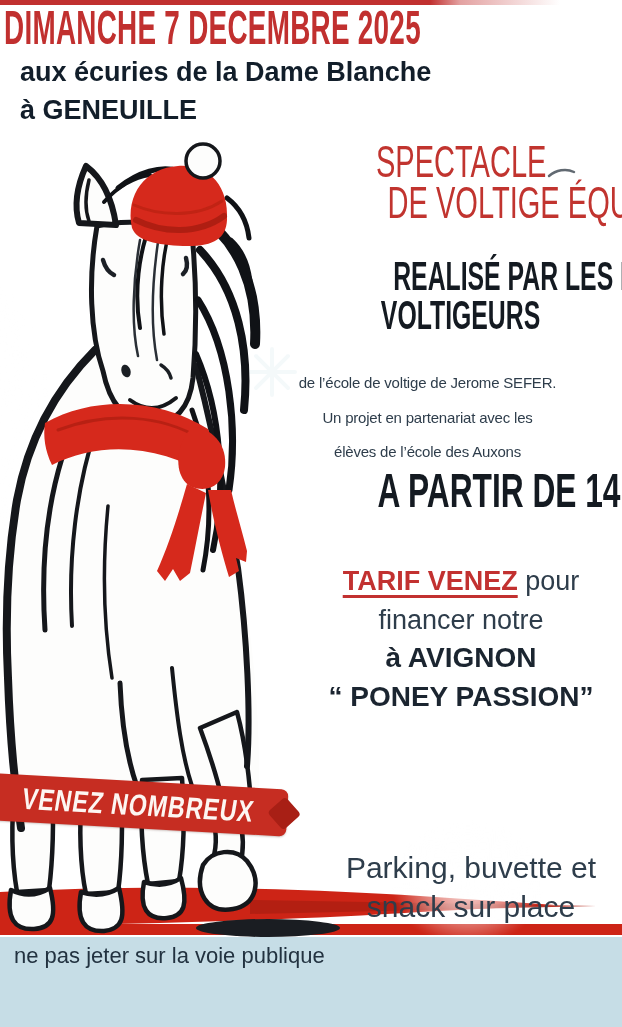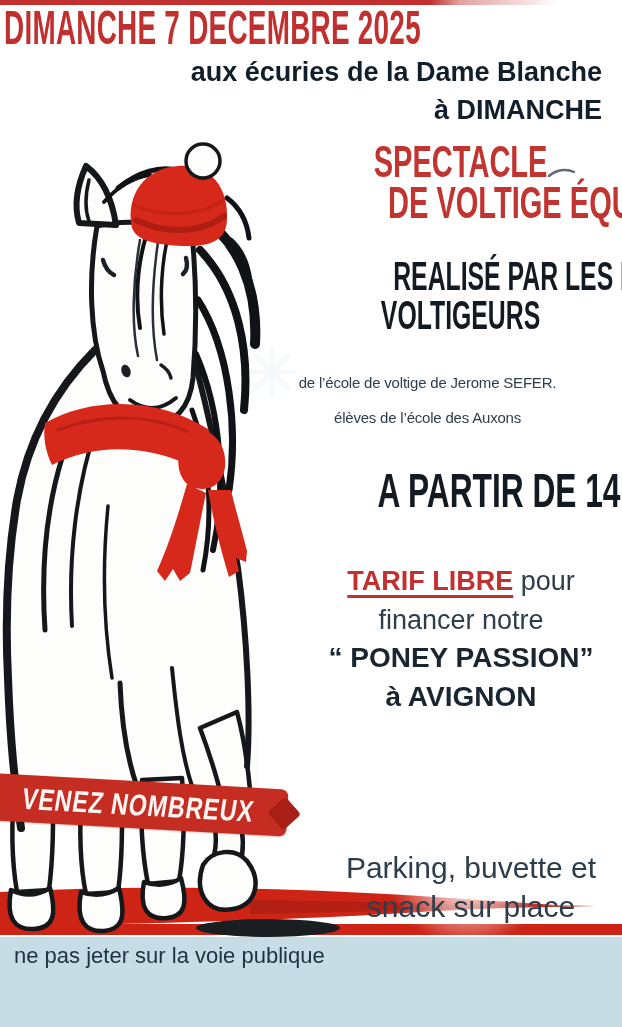--- a/index.html
+++ b/index.html
@@ -15,23 +15,23 @@
   .cond.left{transform-origin:0 50%;}
 
   
   .top-sliver{left:0;top:0;width:560px;height:5px;z-index:3;
     background:linear-gradient(90deg,#c1302f 0,#c1302f 430px,rgba(193,48,47,.45) 460px,rgba(193,48,47,0) 560px);}
 
   .date{left:4px;top:2px;z-index:4;color:#c1302f;font-weight:700;font-size:48px;line-height:52px;letter-spacing:.5px;}
   .date .cond{transform:scaleX(.58);}
 
   .venue{left:20px;top:53px;width:582px;z-index:4;color:#121e2a;font-weight:700;
-    font-size:27px;line-height:38px;text-align:right;}
-
-  .title{left:300px;top:141px;width:322px;z-index:4;color:#c1342f;font-weight:700;font-size:44px;line-height:41px;}
+    font-size:27px;line-height:38px;text-align:left;}
+
+  .title{left:300px;top:141px;width:322px;z-index:4;color:#c1342f;font-weight:400;font-size:44px;line-height:41px;}
   .title .cond{transform:scaleX(.66);}
 
   .produced{left:300px;top:257px;width:322px;z-index:4;color:#141a21;font-weight:700;font-size:40px;line-height:39px;}
   .produced .cond{transform:scaleX(.62);}
 
   .desc{left:233px;top:366px;width:389px;z-index:4;color:#2e3d4b;font-size:15px;line-height:34.5px;
     text-align:center;letter-spacing:-.2px;}
   .desc div{white-space:nowrap;}
 
   .time{left:300px;top:468px;width:322px;z-index:4;color:#141a21;font-weight:700;font-size:48px;line-height:46px;}
@@ -188,47 +188,48 @@
   <div class="abs footer-band"></div>
 
   <div class="abs top-sliver"></div>
 
   <div class="abs date">
     <span class="cond left">DIMANCHE 7 DECEMBRE 2025</span>
   </div>
 
   <div class="abs venue">
     <div>aux écuries de la Dame Blanche</div>
-    <div>à DIMANCHE</div>
+    <div>à GENEUILLE</div>
   </div>
 
   <div class="abs title">
     <div class="linewrap"><span class="cond">SPECTACLE</span></div>
     <div class="linewrap"><span class="cond">DE VOLTIGE ÉQUESTRE</span></div>
   </div>
 
   <div class="abs produced">
     <div class="linewrap"><span class="cond">REALISÉ PAR LES P’TITS</span></div>
     <div class="linewrap"><span class="cond">VOLTIGEURS</span></div>
   </div>
 
   <div class="abs desc">
     <div>de l’école de voltige de Jerome SEFER.</div>
+    <div>Un projet en partenariat avec les</div>
     <div>élèves de l’école des Auxons</div>
   </div>
 
   <div class="abs time">
     <div class="linewrap"><span class="cond">A PARTIR DE 14H30</span></div>
   </div>
 
   <div class="abs tarif">
-    <div><span class="hl">TARIF LIBRE</span><span> pour</span></div>
+    <div><span class="hl">TARIF VENEZ</span><span> pour</span></div>
     <div>financer notre</div>
+    <div class="b">à AVIGNON</div>
     <div class="b">“ PONEY PASSION”</div>
-    <div class="b">à AVIGNON</div>
   </div>
 
   <div class="abs banner">
     <div class="banner-text"><span class="cond">VENEZ NOMBREUX</span></div>
   </div>
 
   <div class="abs amen">
     <div>Parking, buvette et</div>
     <div>snack sur place</div>
   </div>

